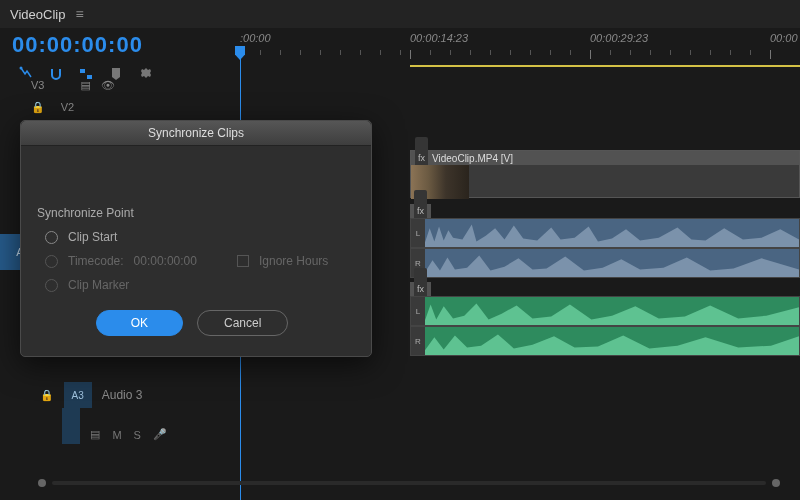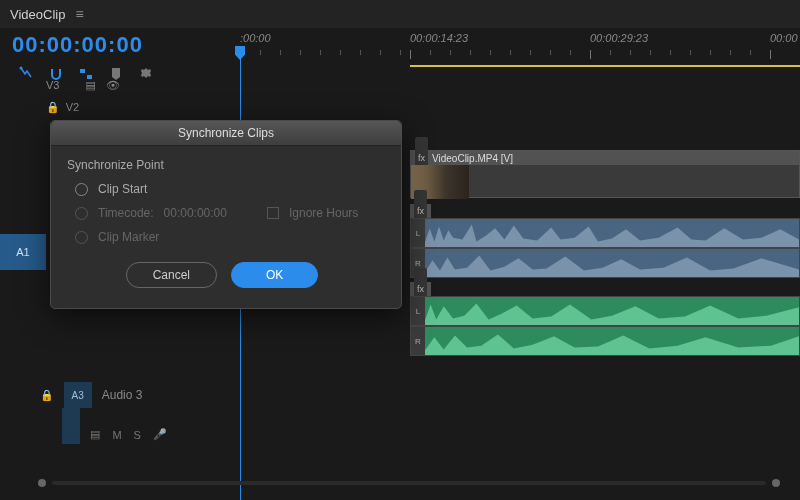--- a/index.html
+++ b/index.html
@@ -20,21 +20,21 @@
 .ruler { height:20px; position:relative; }
 .ruler-label { position:absolute; color:#888; font-size:11px; top:0;font-style:italic; }
 .ruler-ticks { position:absolute; top:18px; left:0; right:0; height:12px; }
 .tick { position:absolute; width:1px; height:5px; background:#555; top:0; }
 .tick.major { height:9px; background:#777; }
 .playhead { position:absolute; width:1px; background:#2b8ceb; top:16px; height:462px; }
 .playhead-head { position:absolute; left:-5px; top:-2px; width:10px; height:14px; background:#2b8ceb; clip-path:polygon(0 0,100% 0,100% 60%,50% 100%,0 60%); }
 .yellow-bar { position:absolute; top:33px; height:2px; background:#d4c246; }
 
 .track-head-col { position:absolute; left:0; top:74px; width:240px; }
-.track-head { display:flex; align-items:center; height:22px; padding-left:46px; gap:6px; color:#888; font-size:11px; }
+.track-head { display:flex; align-items:center; height:22px; padding-left:31px; gap:16px; color:#888; font-size:11px; }
 .lock-icon { font-size:11px; color:#888; }
 .eye-icons { display:flex; gap:10px; margin-left:20px; }
 .track-a1 { position:absolute; left:0; top:234px; width:46px; height:36px; background:#265a8a; display:flex; align-items:center; justify-content:center; color:#cfe4f5; font-size:11px; }
 .track-a3-row { position:absolute; left:40px; top:382px; display:flex; align-items:center; gap:10px; color:#888; }
 .track-a3-box { width:28px; height:26px; background:#1e3a53; display:flex; align-items:center; justify-content:center; color:#9fc1dc; font-size:10px; }
 .blue-left { position:absolute; left:62px; top:408px; width:18px; height:36px; background:#1e3a53; }
 .footer-icons { position:absolute; left:90px; top:428px; display:flex; gap:12px; color:#777; font-size:11px; align-items:center; }
 
 .timeline-body { position:absolute; left:410px; right:0; top:150px; }
 .clip-video { background:#3a3a3a; height:48px; border:1px solid #555; }
@@ -45,23 +45,23 @@
 .audio-clip { height:30px; border:1px solid #444; position:relative; overflow:hidden; }
 .audio-lr { position:absolute; left:0; top:0; width:14px; height:100%; background:#3a3a3a; display:flex; flex-direction:column; }
 .audio-lr span { flex:1; font-size:8px; color:#aaa; display:flex; align-items:center; justify-content:center; border-bottom:1px solid #555; }
 .audio-lr span:last-child { border:none; }
 .audio-wave { position:absolute; left:14px; right:0; top:0; bottom:0; }
 .wave-blue { background:#4a6582; }
 .wave-green { background:#2e8b5e; }
 .wave-canvas { width:100%; height:100%; }
 .fx-only { position:absolute; left:0; top:-14px; background:#525252; height:14px; padding:0 4px; font-size:9px; color:#ddd; display:flex; align-items:center; }
 
-.dialog { position:absolute; left:50px; top:120px; width:352px; background:#2e2e2e; border:1px solid #4a4a4a; border-radius:5px; box-shadow:0 8px 30px rgba(0,0,0,.6); }
+.dialog { position:absolute; left:20px; top:120px; width:352px; background:#2e2e2e; border:1px solid #4a4a4a; border-radius:5px; box-shadow:0 8px 30px rgba(0,0,0,.6); }
 .dialog-title { background:linear-gradient(#565656,#3e3e3e); text-align:center; color:#ddd; font-size:12px; padding:5px 0; border-radius:5px 5px 0 0; border-bottom:1px solid #222; }
-.dialog-body { padding:12px 24px 4px 16px; }
+.dialog-body { padding:12px 24px 4px 16px;margin-top:48px; }
 .section-label { color:#aaa; font-size:12px; margin-bottom:10px; }
 .radio-row { display:flex; align-items:center; gap:10px; margin:10px 0; color:#aaa; font-size:12px; padding-left:8px; }
 .radio-row.disabled { color:#666; }
 .radio { width:13px; height:13px; border:1.5px solid #888; border-radius:50%; display:inline-block; position:relative; }
 .radio.disabled { border-color:#555; }
 .radio.selected::after { content:''; position:absolute; inset:2px; background:#bbb; border-radius:50%; }
 .checkbox { width:12px; height:12px; border:1px solid #555; display:inline-block; }
 .tc-input { color:#666; font-size:12px; }
 .audio-row-box { border:3px solid #fff; margin:4px -8px 8px -8px; padding:8px 8px; display:flex; align-items:center; gap:16px; }
 .track-chan-label { color:#ccc; font-size:12px; }
@@ -265,22 +265,22 @@
       <span class="checkbox"></span>
       <span>Ignore Hours</span>
     </label>
     <label class="radio-row disabled">
       <span class="radio disabled"></span>
         <span>Clip Marker</span>
     </label>
 
 
     <div class="dialog-buttons">
+      <button class="btn btn-primary">OK</button>
       <button class="btn">Cancel</button>
-      <button class="btn btn-primary">OK</button>
     </div>
   </div>
 </div>
 
 <div class="scroll-h">
   <span class="scroll-knob"></span>
   <div class="scroll-track"></div>
   <span class="scroll-knob"></span>
 </div>
 

